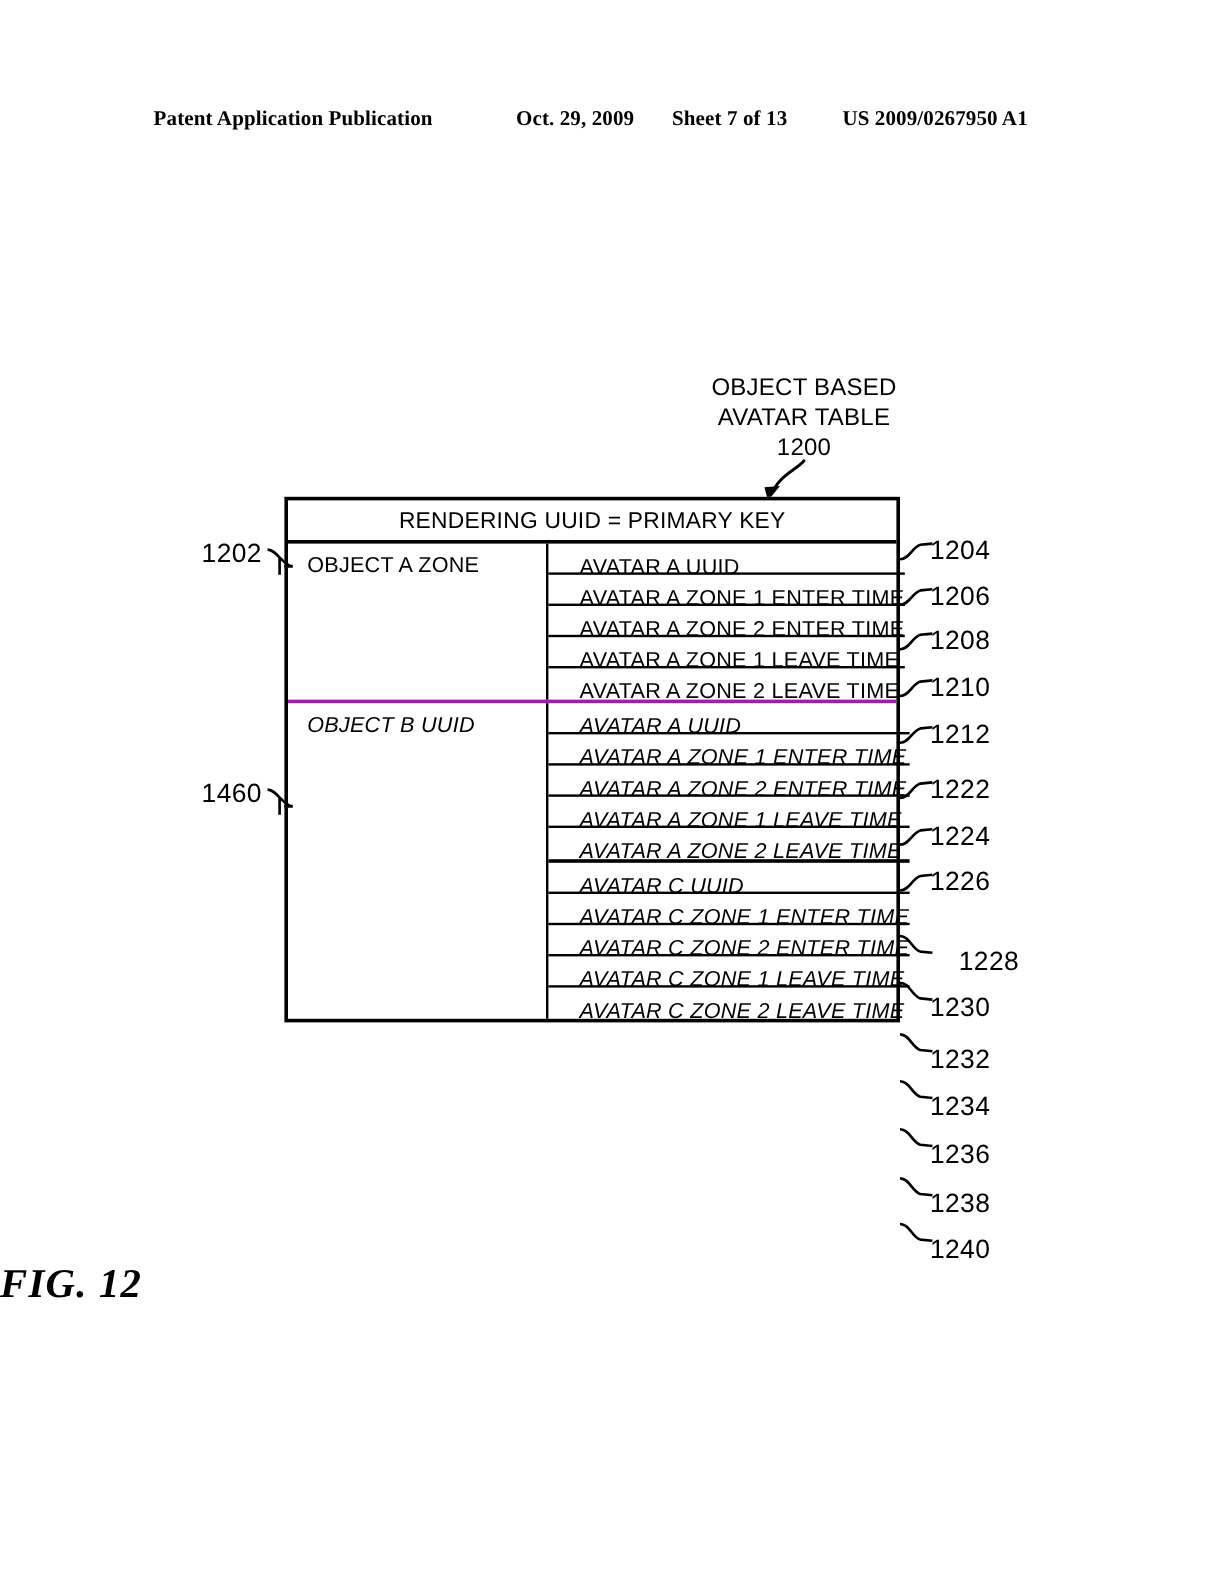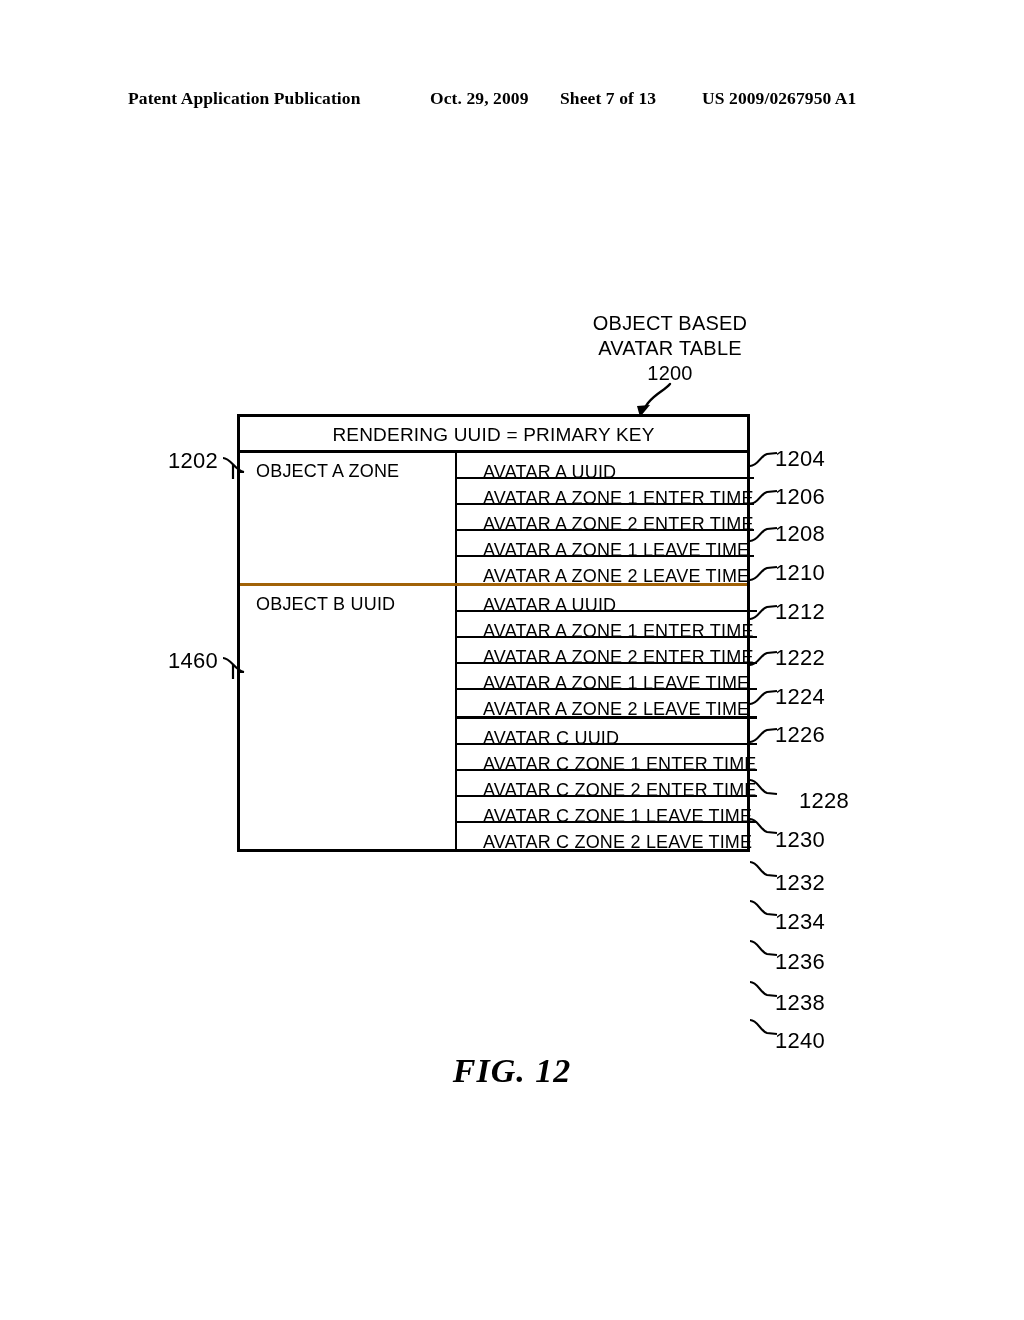--- a/index.html
+++ b/index.html
@@ -77,21 +77,22 @@
     border-bottom: 3px solid #000;
     box-sizing: border-box;
   }
 
   
   .section {
     display: flex;
     box-sizing: border-box;
   }
   .section + .section {
-    border-top: 3px solid #a16207;
+    border-top: 3px solid #a21caf;
+    font-style: italic;
   }
   .obj-cell {
     width: 217px;
     flex: 0 0 217px;
     box-sizing: border-box;
     border-right: 2px solid #000;
     padding: 8px 0 0 16px;
     font-size: 18px;
     letter-spacing: 0.2px;
   }
@@ -127,21 +128,21 @@
     position: absolute;
     pointer-events: none;
   }
 
   
   .fig-caption {
     position: absolute;
     left: 0;
     top: 1052px;
     width: 1024px;
-    text-align: center;
+    text-align: left;
     font-family: "Liberation Serif", serif;
     font-style: italic;
     font-weight: bold;
     font-size: 34px;
     letter-spacing: 1px;
   }
 </style>
 </head>
 <body>
 

